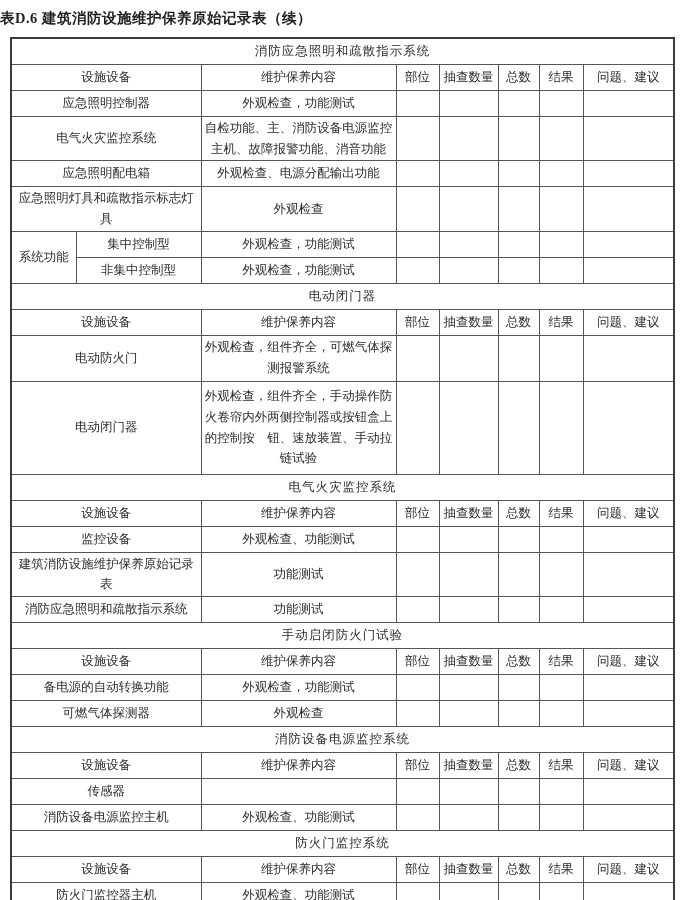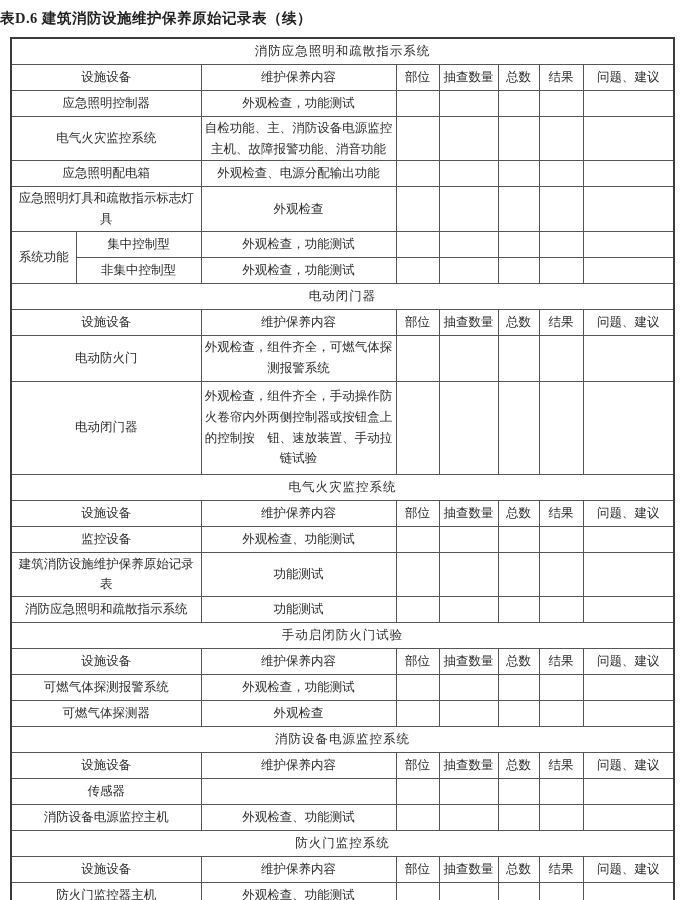--- a/index.html
+++ b/index.html
@@ -220,21 +220,21 @@
     <tr class="r">
       <td colspan="2">设施设备</td>
       <td>维护保养内容</td>
       <td>部位</td>
       <td>抽查数量</td>
       <td>总数</td>
       <td>结果</td>
       <td>问题、建议</td>
     </tr>
     <tr class="r">
-      <td colspan="2">可燃气体探测报警系统</td>
+      <td colspan="2">备电源的自动转换功能</td>
       <td>外观检查，功能测试</td>
       <td></td>
           <td></td>
           <td></td>
           <td></td>
           <td></td>
     </tr>
     <tr class="r">
       <td colspan="2">可燃气体探测器</td>
       <td>外观检查</td>

